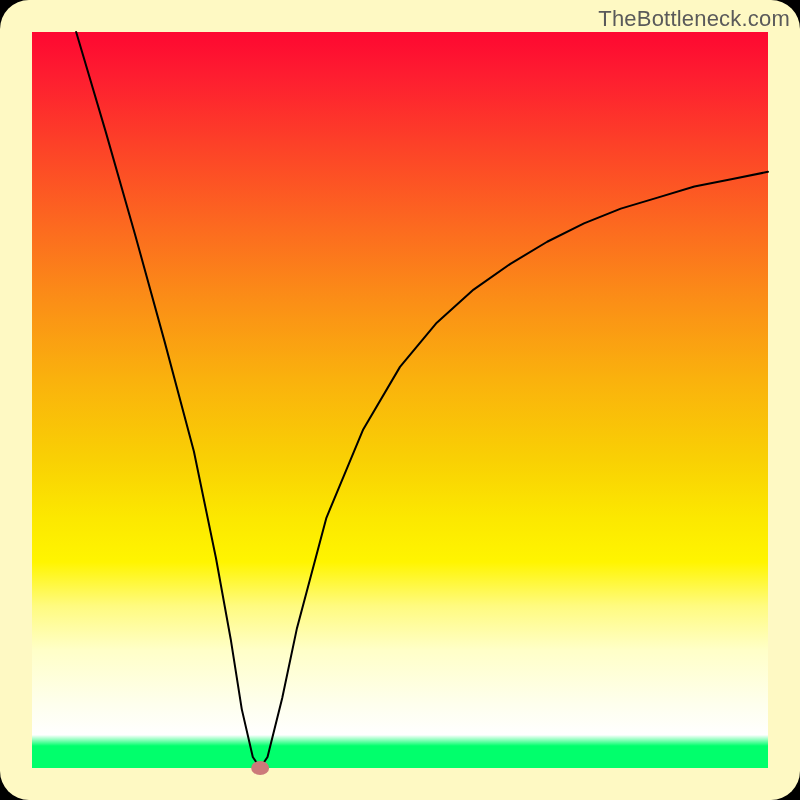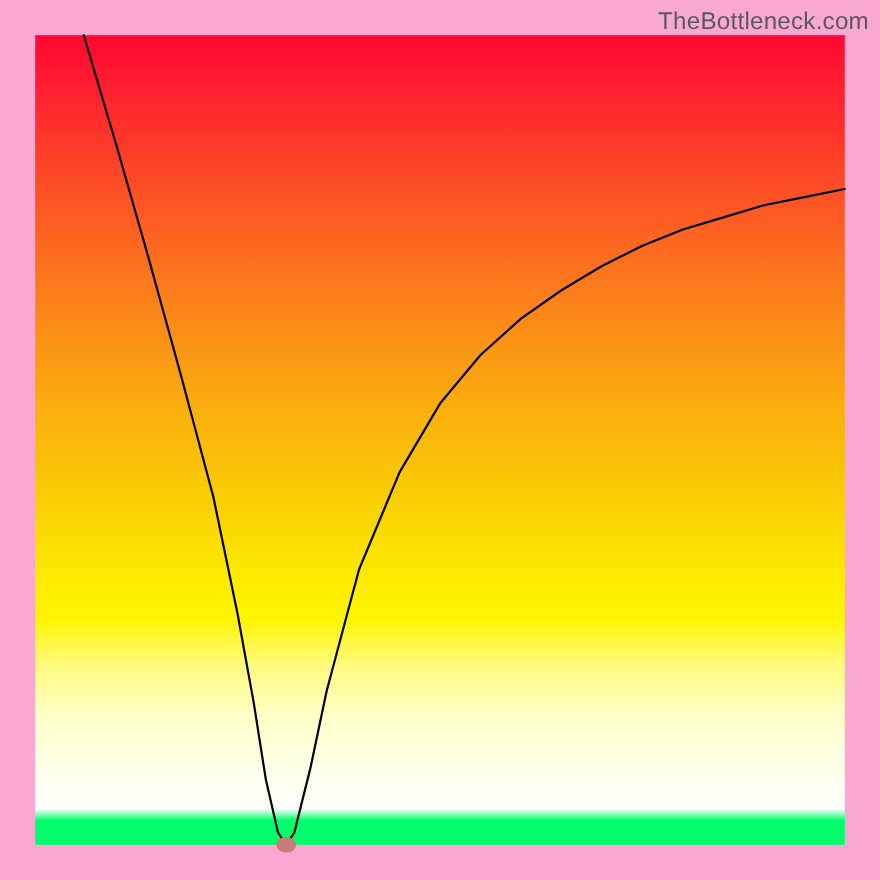--- a/index.html
+++ b/index.html
@@ -1,21 +1,22 @@
 <!DOCTYPE html>
 <html><head>
 <meta charset="utf-8">
 <style>
   * { margin: 0; padding: 0; box-sizing: border-box; }
   html, body { width: 800px; height: 800px; overflow: hidden; background: #000; }
   .frame {
     width: 800px;
     height: 800px;
-    background: #f9a8d4;
+    background: #fef9c3;
     position: relative;
+    border-radius: 29px;
   }
   .plot-area {
     position: absolute;
     left: 32px;
     top: 32px;
     width: 736px;
     height: 736px;
     background: linear-gradient(to bottom,
       #fe0831 0%,
       #fe1d30 6%,

